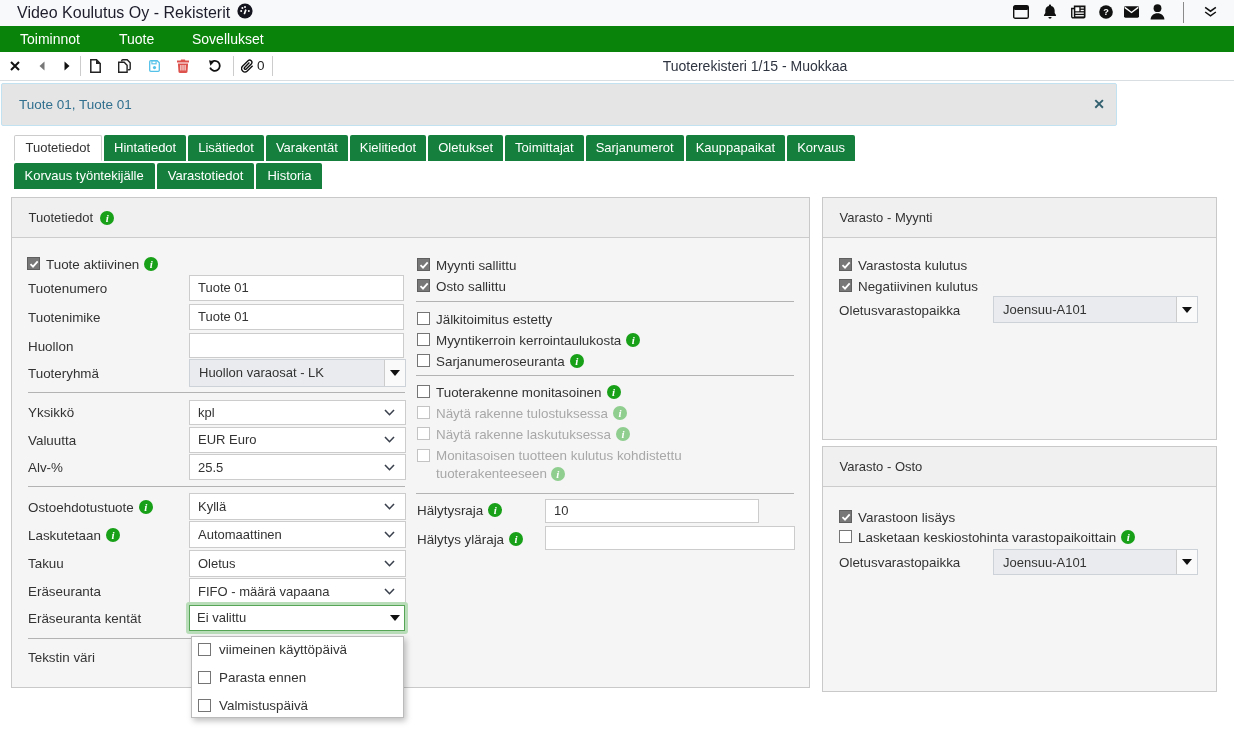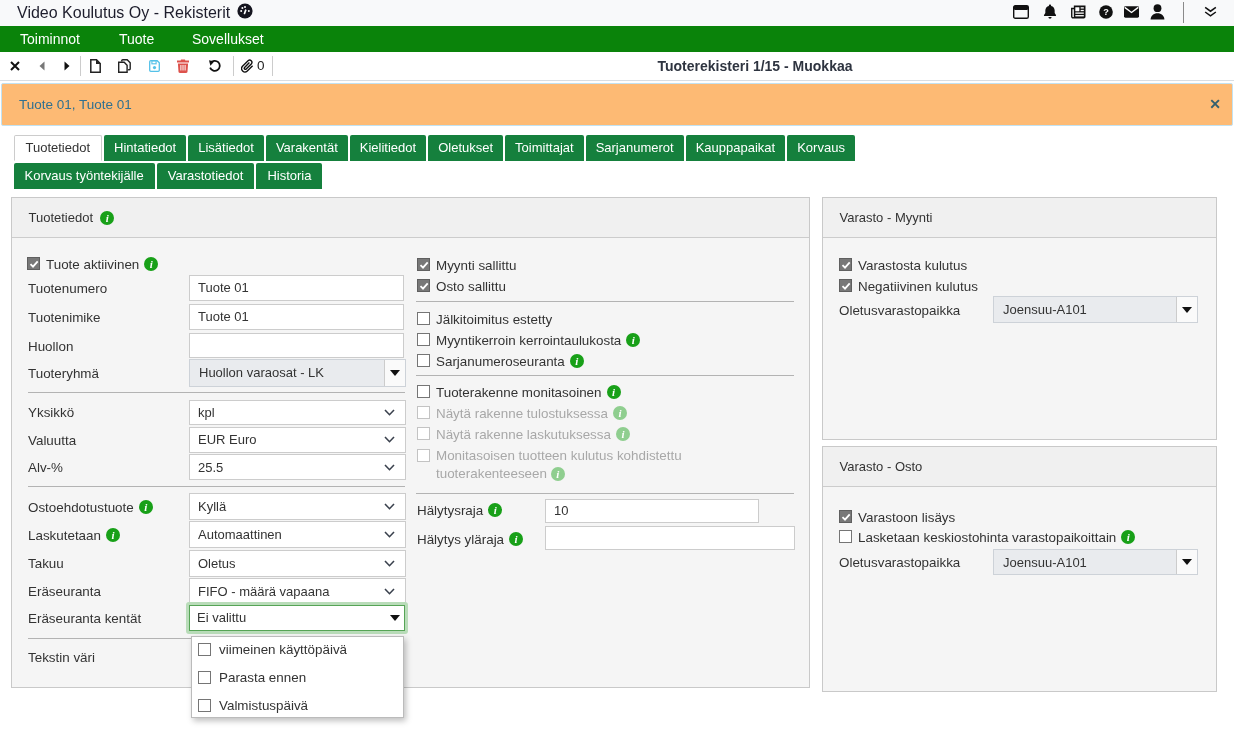--- a/index.html
+++ b/index.html
@@ -5,22 +5,22 @@
 html,body{width:1234px;height:734px;overflow:hidden}
 #root{position:relative;width:1234px;height:734px;background:#fff;font-family:"Liberation Sans",sans-serif;font-size:13px;color:#333}
 .abs{position:absolute}
 
 #titlebar{position:absolute;left:0;top:0;width:1234px;height:26px;background:#f8f9fa}
 #titletxt{position:absolute;left:17px;top:0;line-height:25px;font-size:16px;color:#1d1d2c}
 #menubar{position:absolute;left:0;top:26px;width:1234px;height:26px;background:#0a830a}
 .mitem{position:absolute;top:26px;line-height:26px;color:#fff;font-size:14px}
 #toolbar{position:absolute;left:0;top:52px;width:1234px;height:29px;background:#fff;border-bottom:1px solid #d9dee3}
 .tsep{position:absolute;top:56px;width:1px;height:20px;background:#ccc}
-#tbtitle{position:absolute;top:52px;left:655px;width:200px;text-align:center;line-height:28px;font-weight:bold;font-size:14px;color:#2e3440}
-#infobar{position:absolute;left:1px;top:83px;width:1232px;height:43px;background:#fdba74;border:1px solid #c2e2f2;border-radius:2px}
+#tbtitle{position:absolute;top:52px;left:655px;width:200px;text-align:center;line-height:28px;font-weight:normal;font-size:14px;color:#2e3440}
+#infobar{position:absolute;left:1px;top:83px;width:1116px;height:43px;background:#e5e5e5;border:1px solid #c2e2f2;border-radius:2px}
 #infobar .t{position:absolute;left:17px;top:0;line-height:41px;color:#31708f;font-size:13.5px}
 #infobar .x{position:absolute;right:11px;top:0;line-height:40px;color:#33606f;font-size:14px;font-weight:bold}
 
 .tab{display:inline-block;height:26px;line-height:26px;padding:0 11px;background:#15803d;color:#fff;margin-right:2px;font-size:13px;border-radius:2px 2px 0 0;vertical-align:top}
 .tab.act{background:#fff;color:#333;border:1px solid #ccc;border-bottom:1px solid #fff;line-height:24px}
 #tabs1{position:absolute;left:13.5px;top:135px;white-space:nowrap}
 #tabs1 .tab{padding:0 10px}
 #tabs1 .tab.act{padding:0 11px}
 #tabs2{position:absolute;left:13.5px;top:163px;white-space:nowrap}
 

